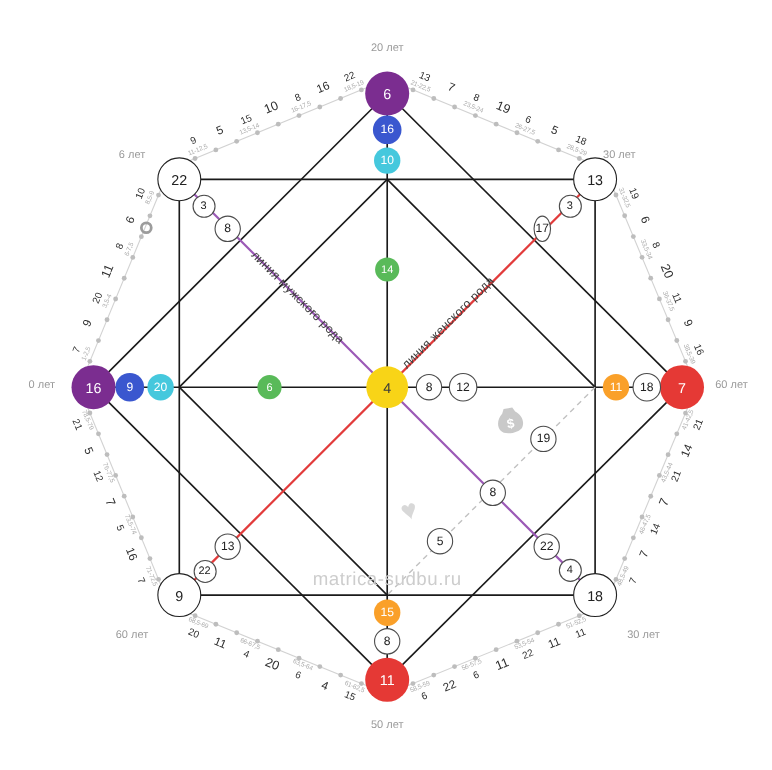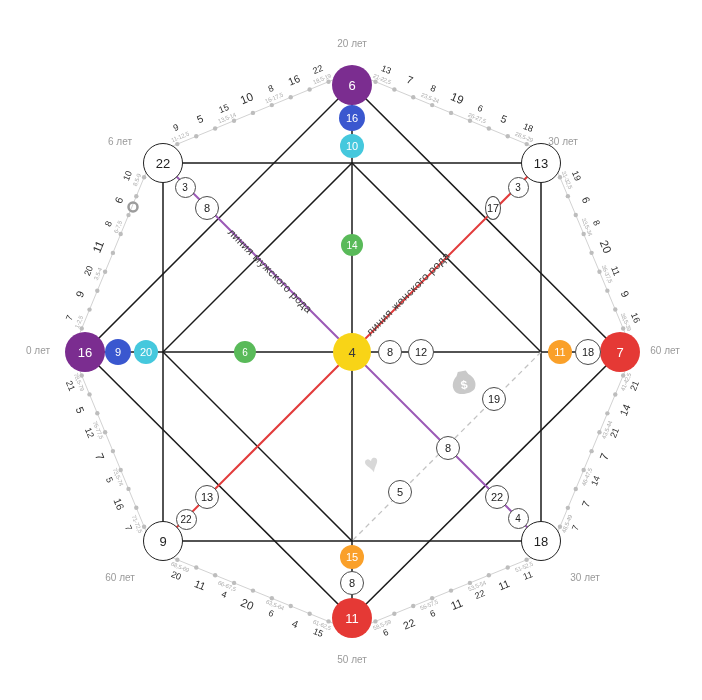--- a/index.html
+++ b/index.html
@@ -118,20 +118,21 @@
       <line x1="541" y1="163" x2="163" y2="541" stroke="#e23b3b" stroke-width="2"></line>
       <line x1="541" y1="352" x2="352" y2="541" stroke="#c2c2c2" stroke-width="1.3" stroke-dasharray="5,4"></line>
       <g transform="translate(464,384) rotate(-10)">
         <path d="M -4 -13 L 4 -13 L 6 -9 C 11 -5 13 1 10 6 C 7 11 -7 11 -10 6 C -13 1 -11 -5 -6 -9 Z" fill="#c9c9c9"></path>
         <text y="5" text-anchor="middle" font-size="12" font-weight="bold" fill="#ffffff">$</text>
       </g>
       <text transform="translate(374,472) rotate(-15)" text-anchor="middle" font-size="25" fill="#d8d8d8">♥</text>
       <circle cx="133" cy="207" r="4.5" fill="none" stroke="#9c9c9c" stroke-width="2.5"></circle>
     </svg>
   <div id="labels-layer">
+    <div class="lbl watermark" id="watermark" style="left: 352px; top: 526px;">matrica-sudbu.ru</div>
   <div class="lbl perim-num" style="left: 69.7919px; top: 318.075px; transform: translate(-50%, -50%) rotate(-67.5741deg); font-size: 9px;">7</div>
       <div class="lbl perim-num" style="left: 79.5419px; top: 294.45px; transform: translate(-50%, -50%) rotate(-67.5741deg); font-size: 10.5px;">9</div>
       <div class="lbl perim-num" style="left: 89.2919px; top: 270.825px; transform: translate(-50%, -50%) rotate(-67.5741deg); font-size: 9px;">20</div>
       <div class="lbl perim-num" style="left: 99.0419px; top: 247.2px; transform: translate(-50%, -50%) rotate(-67.5741deg); font-size: 11.5px;">11</div>
       <div class="lbl perim-num" style="left: 108.792px; top: 223.575px; transform: translate(-50%, -50%) rotate(-67.5741deg); font-size: 9px;">8</div>
       <div class="lbl perim-num" style="left: 118.542px; top: 199.95px; transform: translate(-50%, -50%) rotate(-67.5741deg); font-size: 10.5px;">6</div>
       <div class="lbl perim-num" style="left: 128.292px; top: 176.325px; transform: translate(-50%, -50%) rotate(-67.5741deg); font-size: 9px;">10</div>
       <div class="lbl perim-age" style="left: 78.5735px; top: 321.699px; transform: translate(-50%, -50%) rotate(-67.5741deg);">1-2,5</div>
       <div class="lbl perim-age" style="left: 98.0735px; top: 274.449px; transform: translate(-50%, -50%) rotate(-67.5741deg);">3,5-4</div>
       <div class="lbl perim-age" style="left: 117.573px; top: 227.199px; transform: translate(-50%, -50%) rotate(-67.5741deg);">6-7,5</div>

